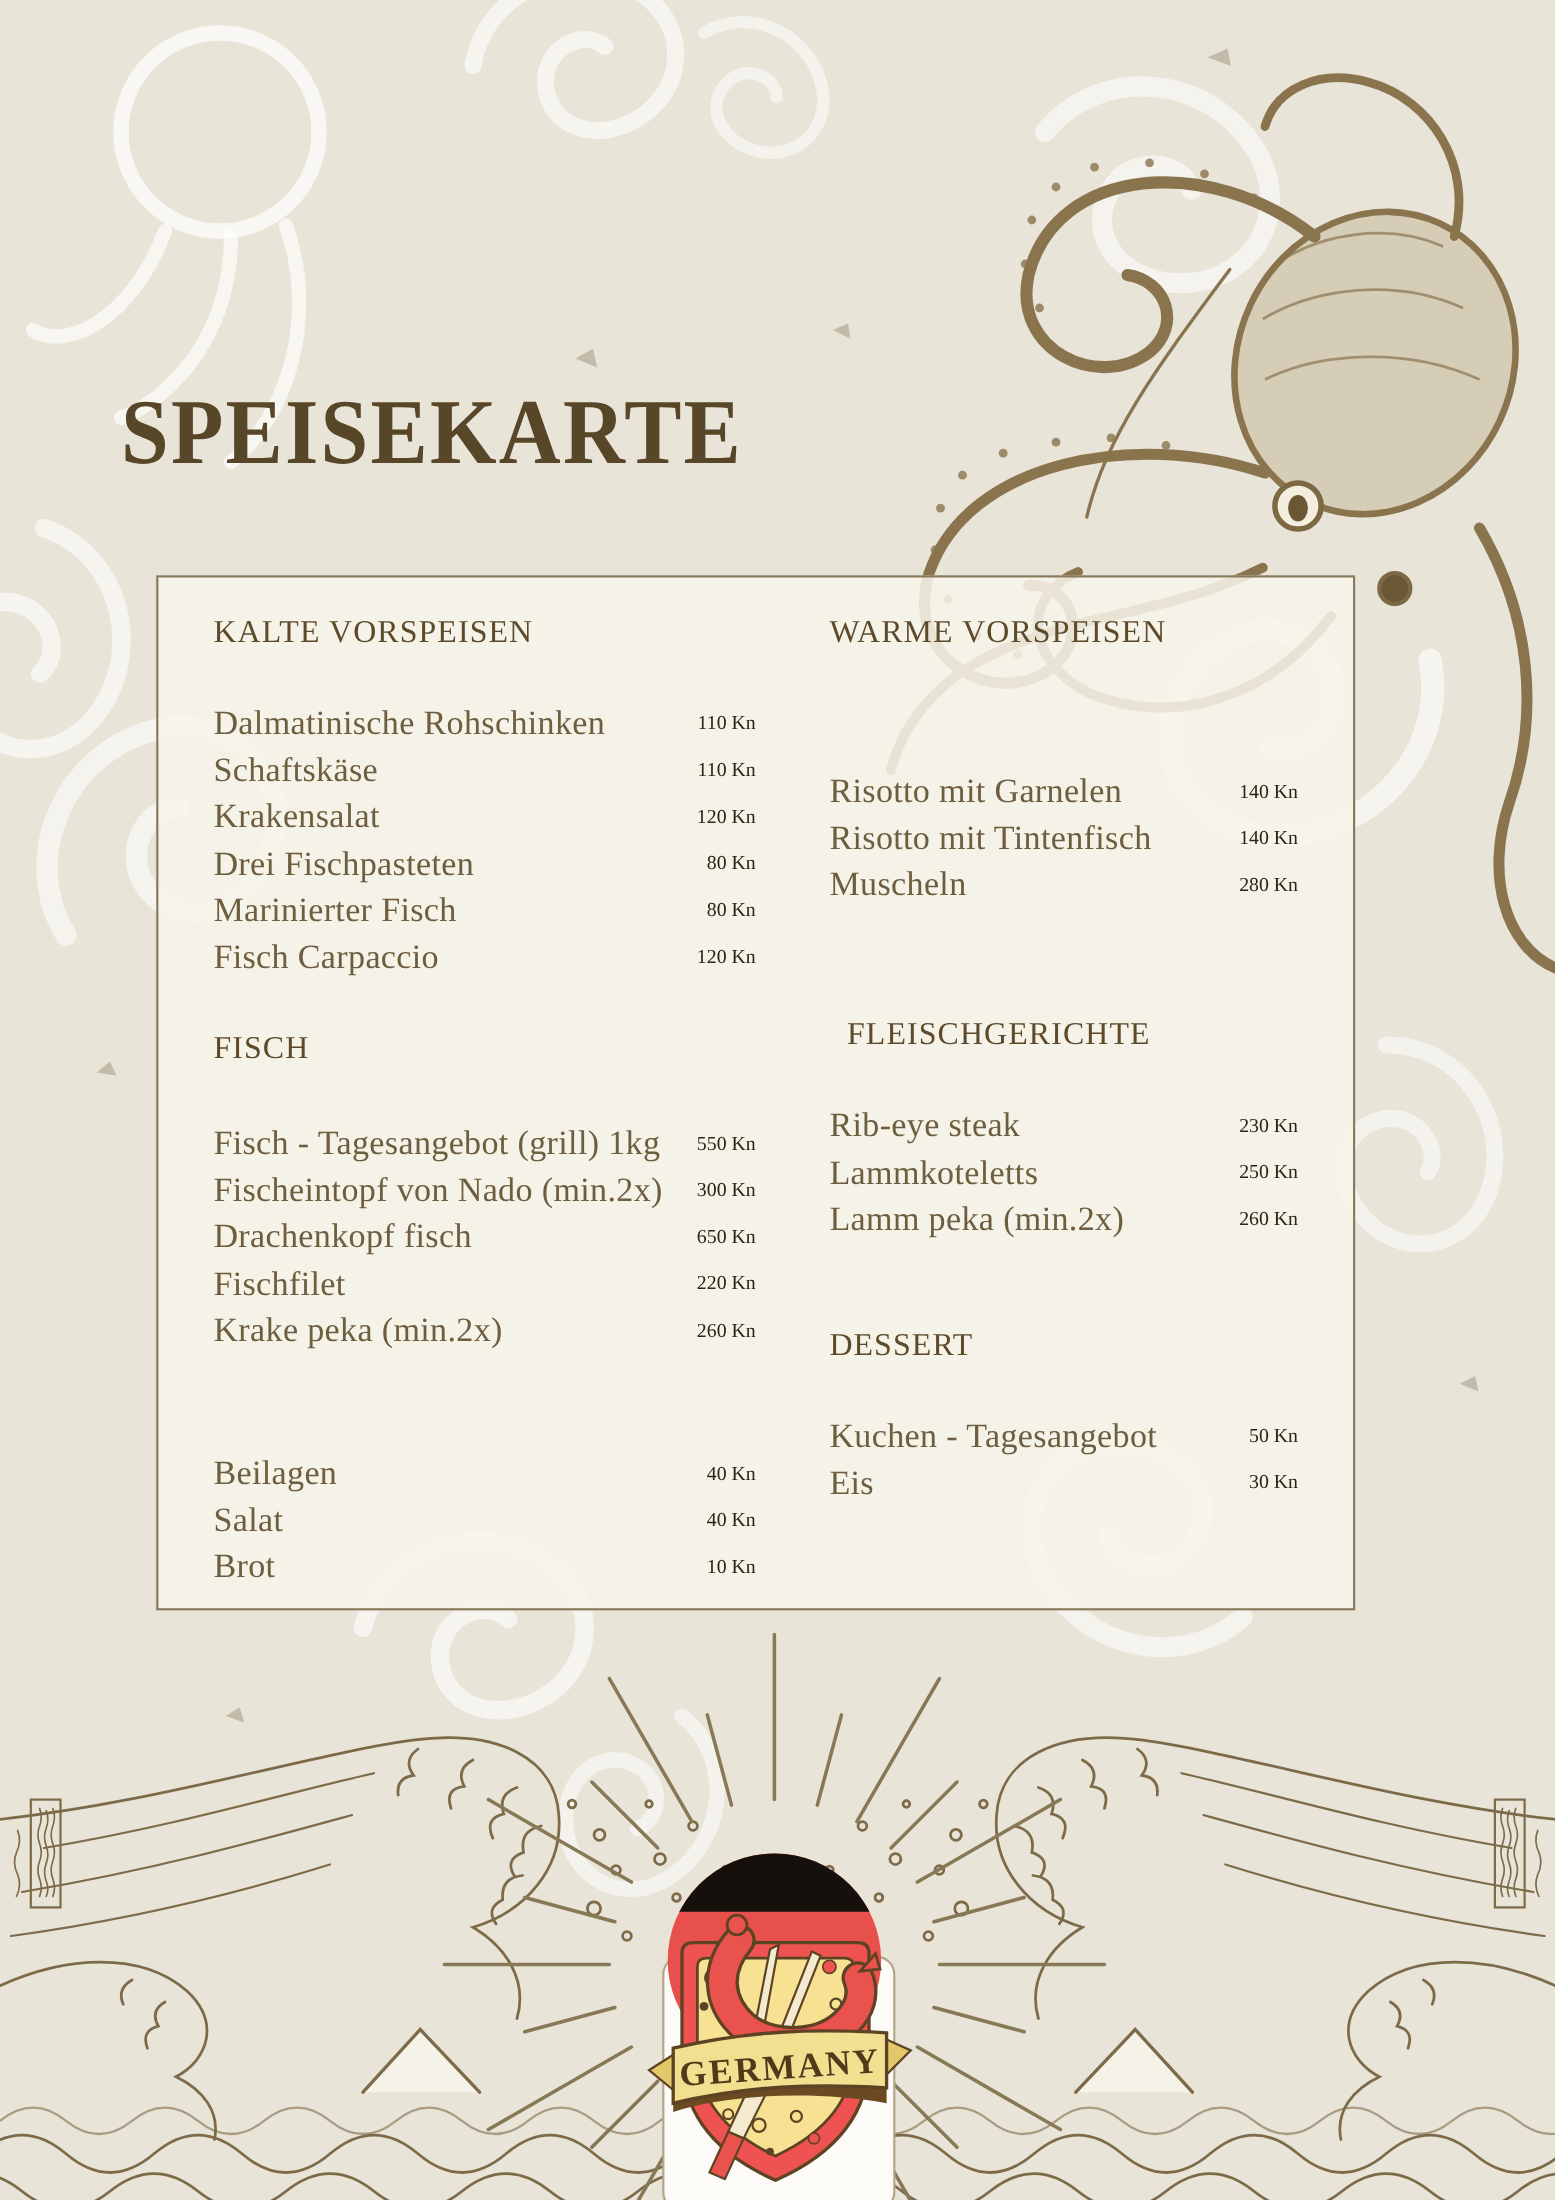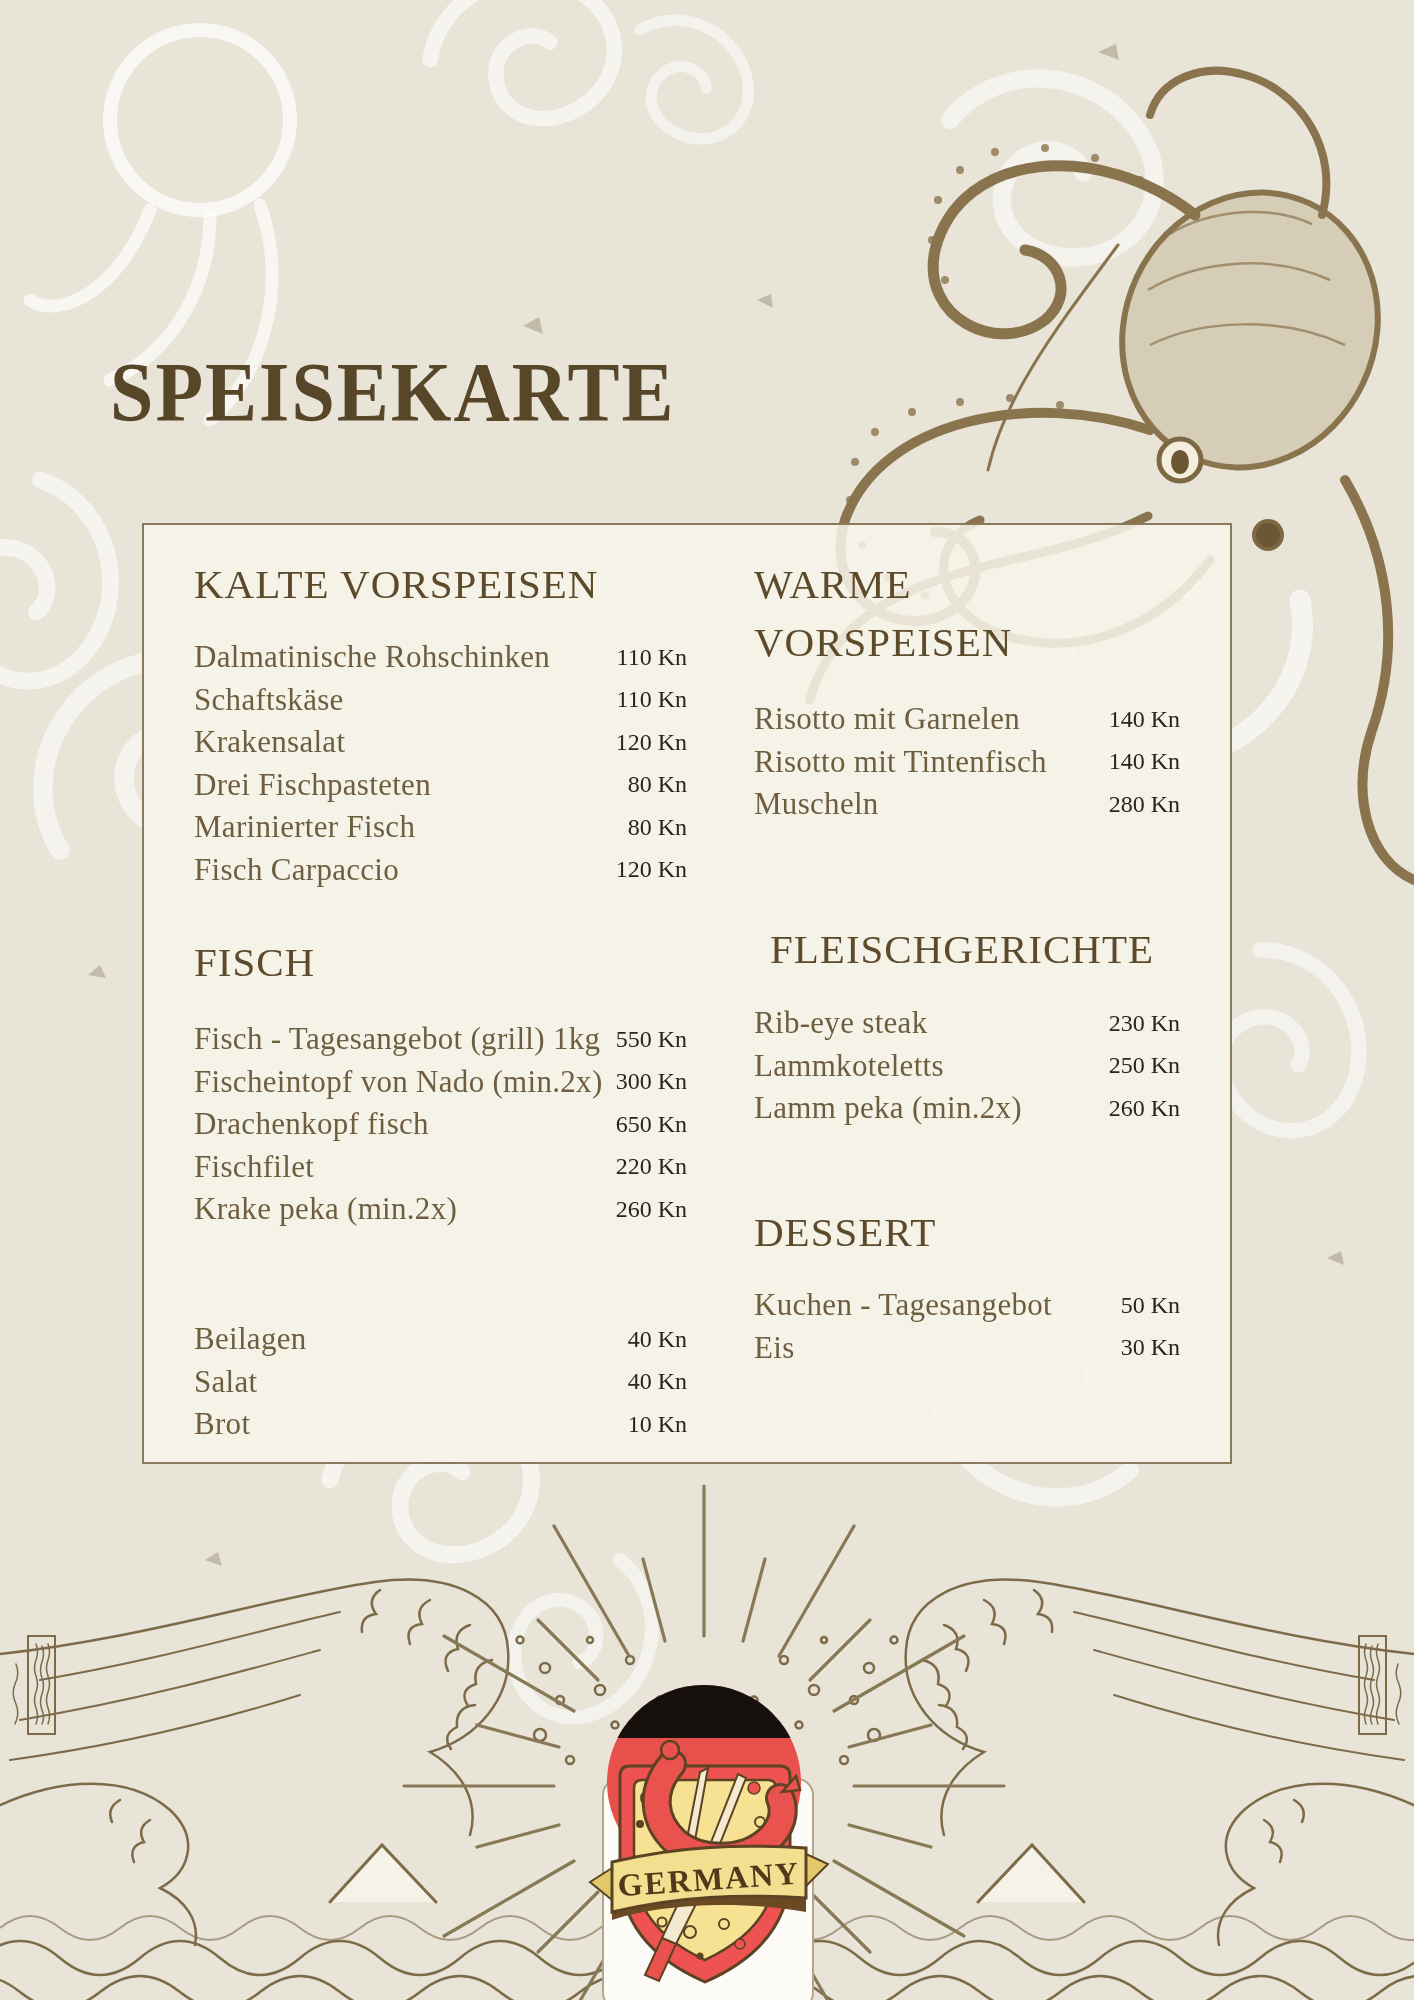--- a/index.html
+++ b/index.html
@@ -17,27 +17,27 @@
   .menu-box{
     position:absolute;left:142px;top:523px;width:1090px;height:941px;z-index:2;
     background:rgba(247,243,233,0.87);
     border:2px solid #8a7a5d;box-sizing:border-box;
   }
   .col{position:absolute;top:0;height:100%;}
   .col.left{left:50px;width:493px;}
   .col.right{left:610px;width:426px;}
   .sec-head{
     position:absolute;margin:0;font-weight:400;
-    font-size:41px;letter-spacing:1px;color:#5c4a2b;line-height:1.42;
+    font-size:29px;letter-spacing:1px;color:#5c4a2b;line-height:1.42;
   }
   .wrap-narrow{max-width:330px;}
   .items{position:absolute;left:0;right:0;}
   .row{display:flex;justify-content:space-between;align-items:center;height:42.5px;}
   .nm{font-size:31px;color:#6e5e40;letter-spacing:0.3px;}
-  .pr{font-size:24px;color:#2b2418;}
+  .pr{font-size:18px;color:#2b2418;}
   .banner-text{font-weight:600;font-size:32px;letter-spacing:2px;fill:#53391a;}
 </style>
 </head>
 <body>
 
 <svg id="bg" viewBox="0 0 1414 2000" xmlns="http://www.w3.org/2000/svg">
   <defs>
     <path id="curl" d="M 0 0 C 30 -55 110 -60 150 -10 C 180 28 160 80 110 88 C 70 94 40 66 52 32 C 62 6 96 2 108 22" fill="none" stroke="#ffffff" stroke-width="14" stroke-linecap="round"></path>
     <clipPath id="flagclip">
         <rect x="595" y="1680" width="220" height="58"></rect>

